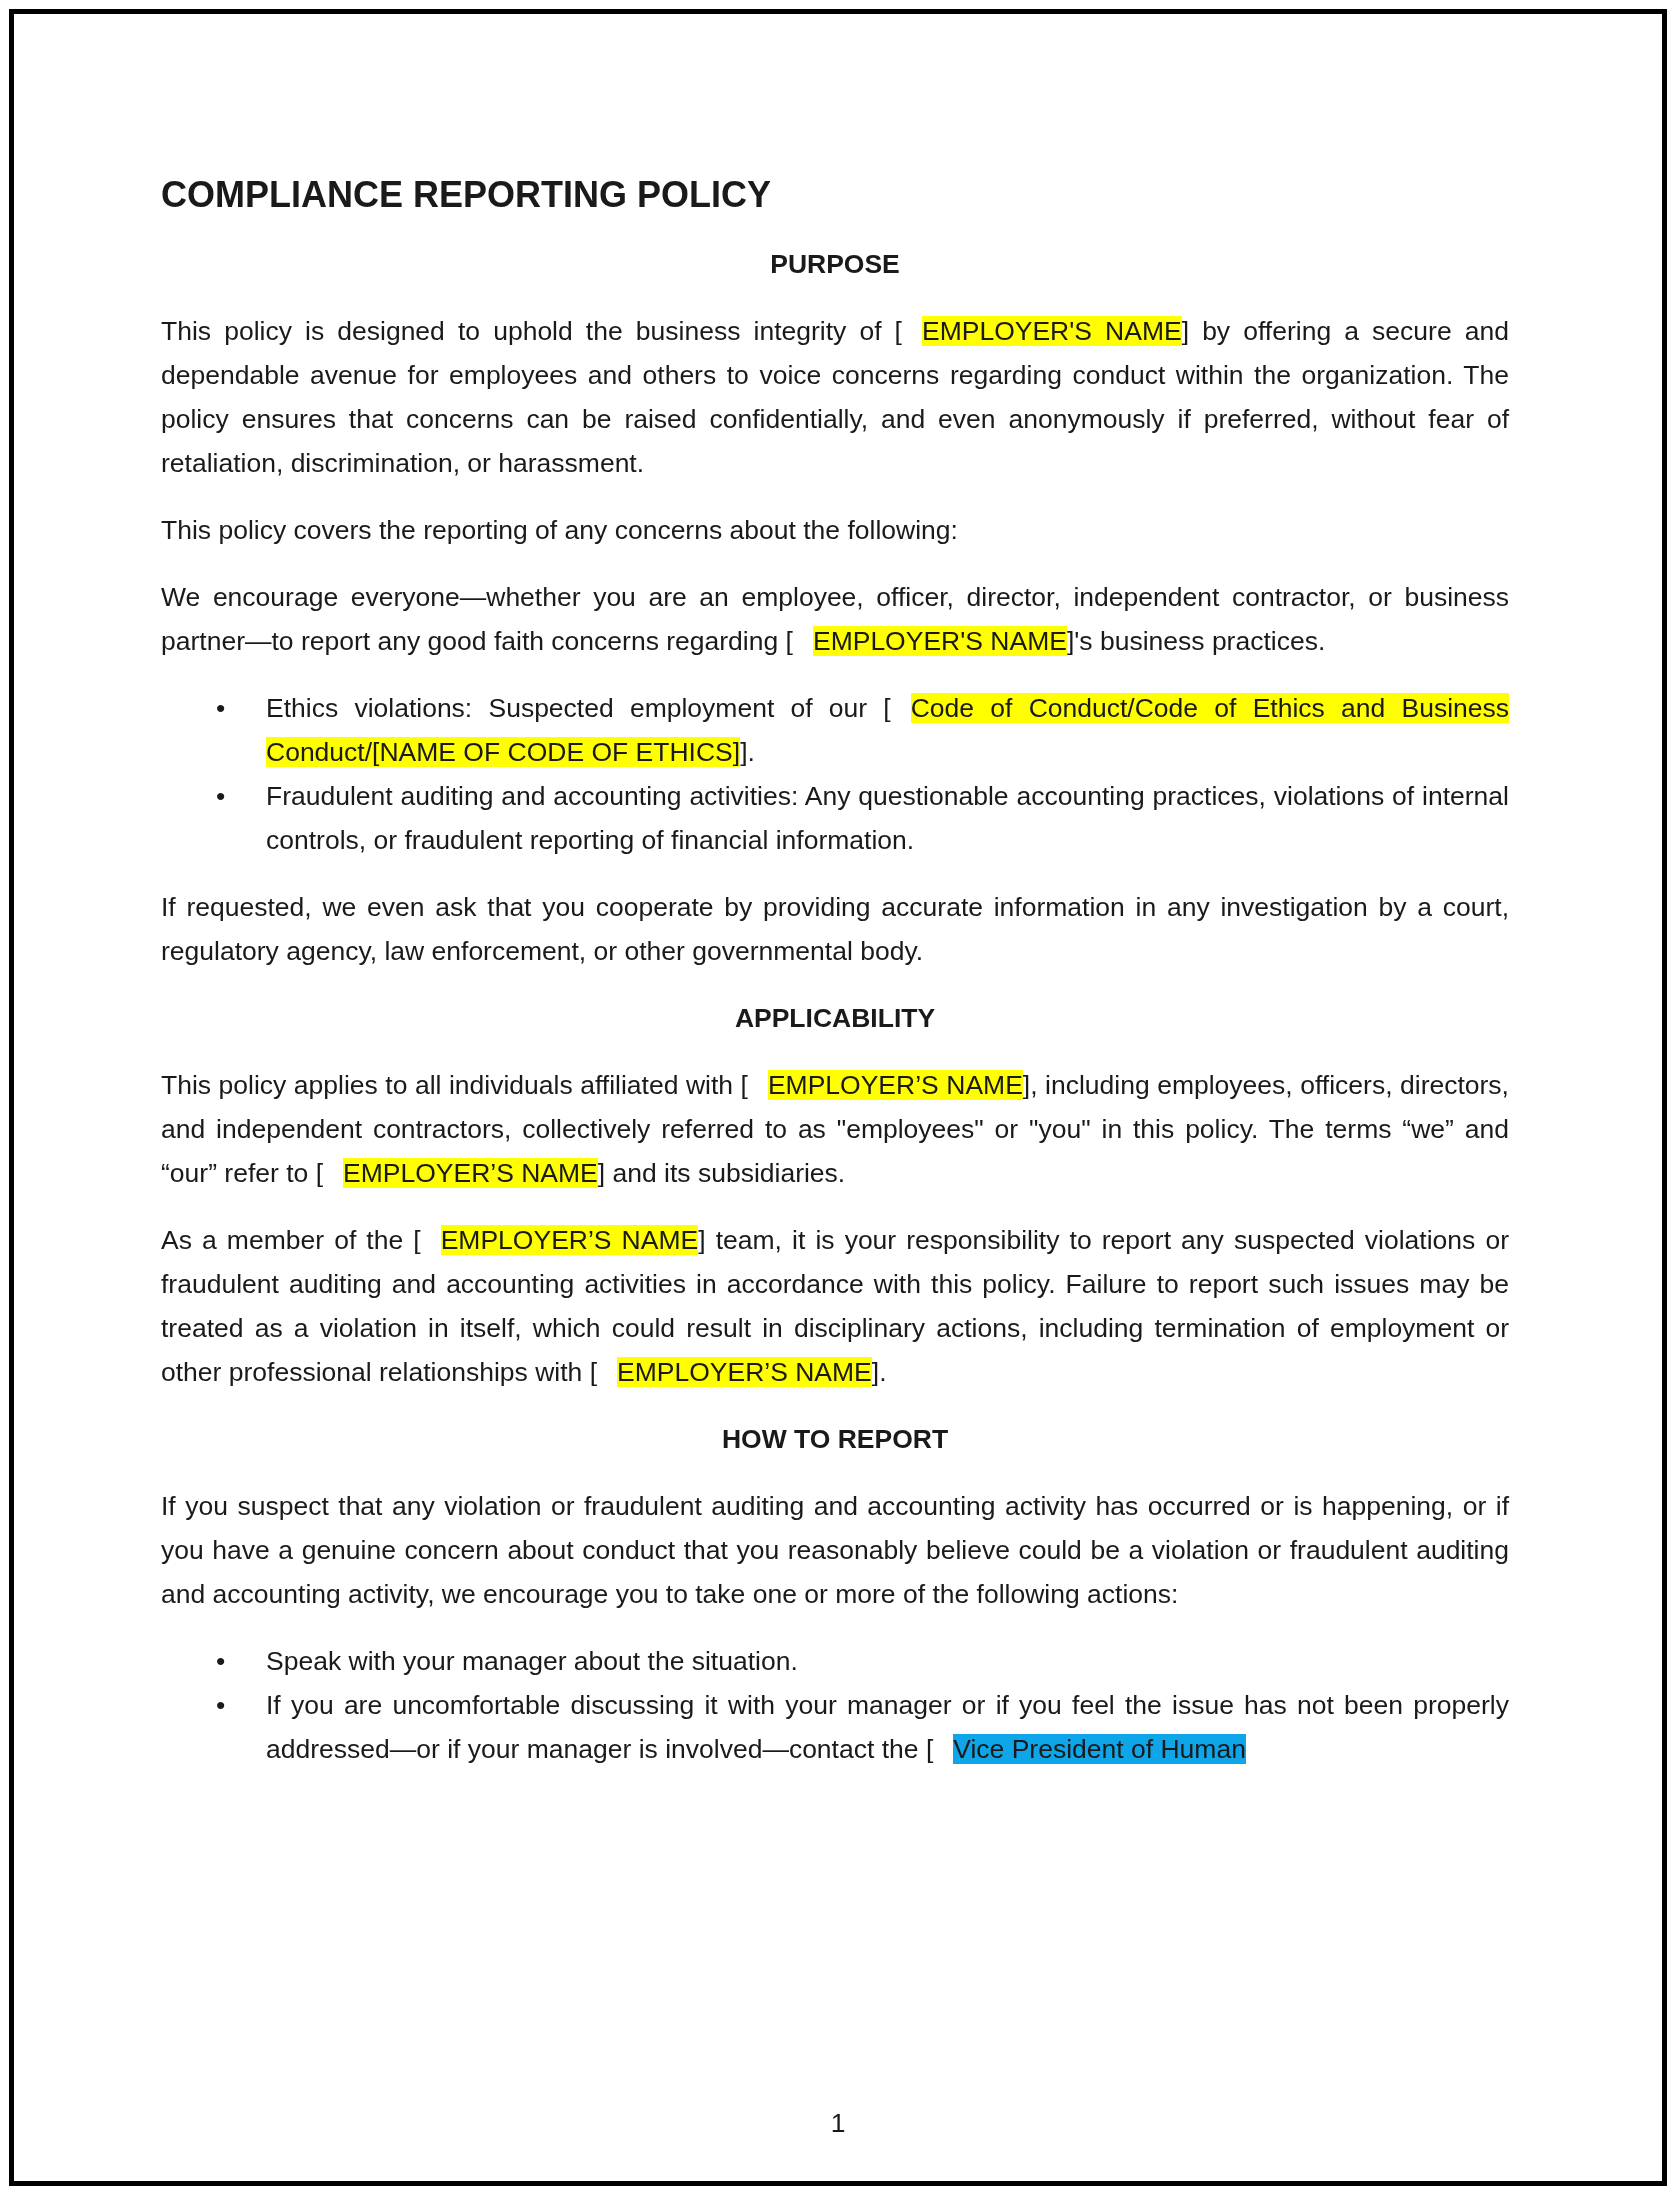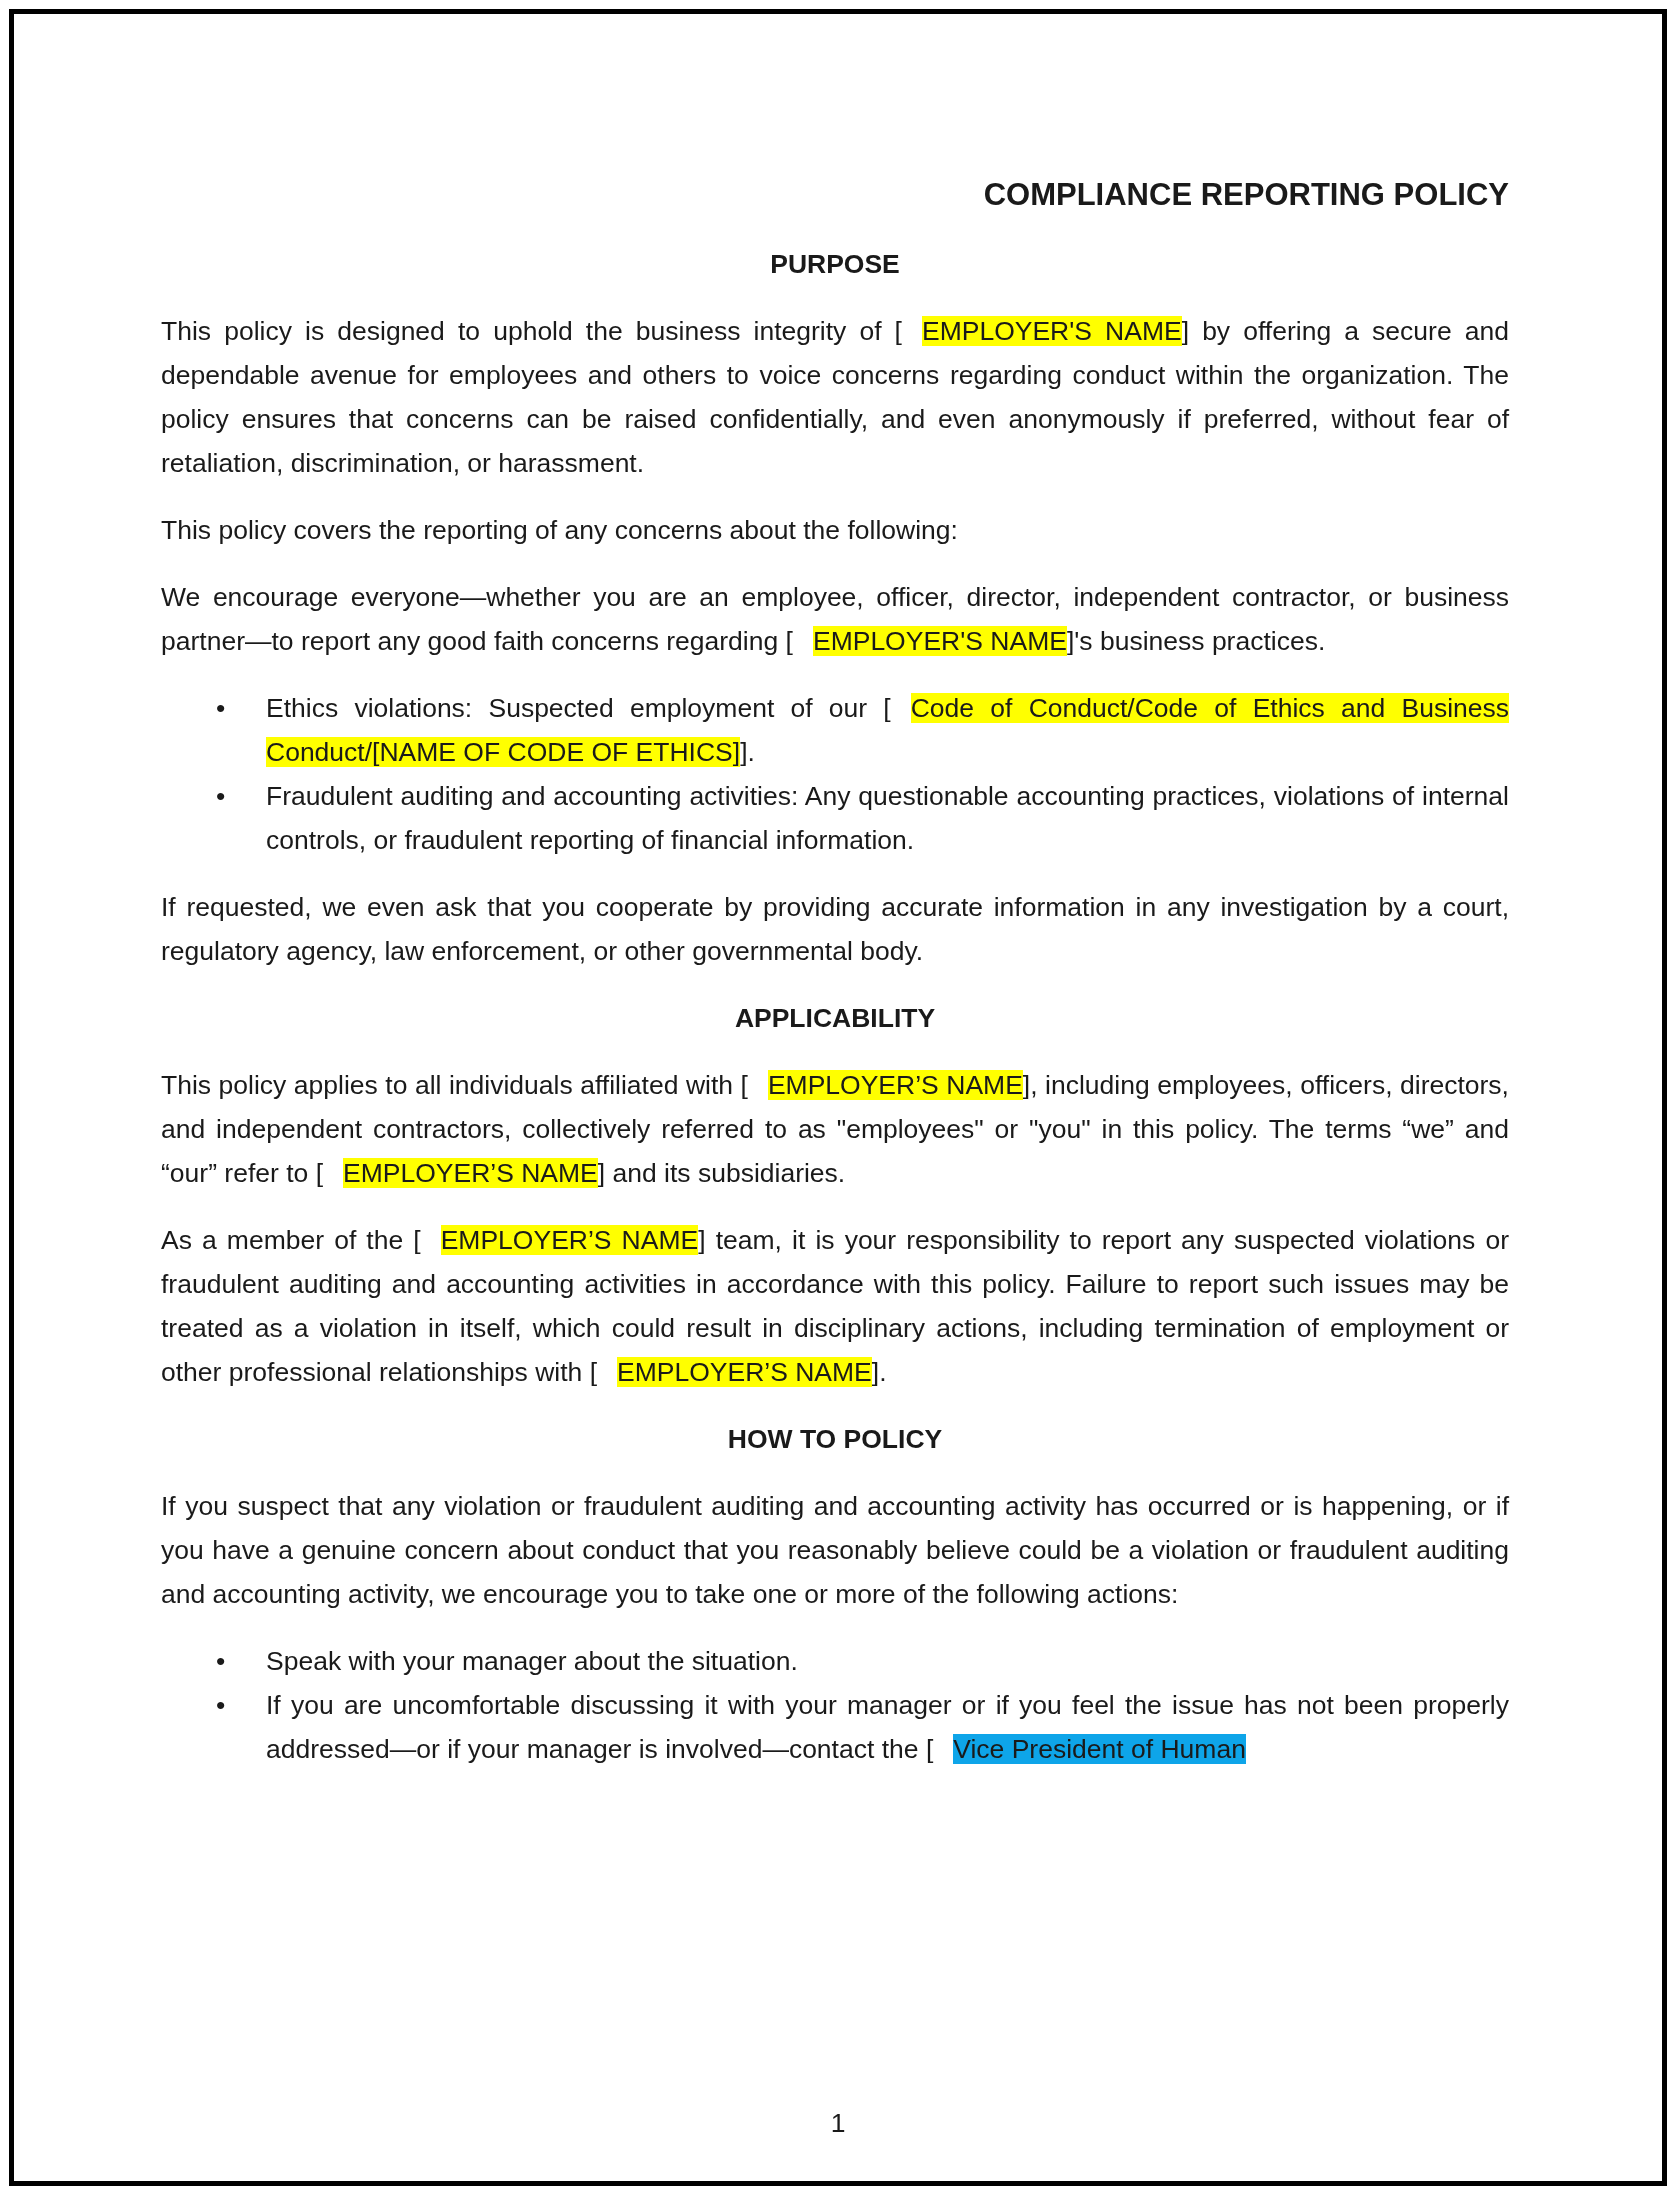--- a/index.html
+++ b/index.html
@@ -28,24 +28,24 @@
   }
   .content {
     position: absolute;
     top: 173px;
     left: 161px;
     width: 1348px;
     font-size: 26.5px;
     line-height: 44px;
   }
   h1.title {
-    font-size: 31px;
+    font-size: 36px;
     line-height: 44px;
     font-weight: bold;
-    text-align: right;
+    text-align: left;
     margin: 0 0 25px 0;
   }
   h2.heading {
     font-size: 26.5px;
     line-height: 44px;
     font-weight: bold;
     text-align: center;
     margin: 0 0 23px 0;
   }
   p.para {
@@ -102,21 +102,21 @@
       <li><span>Fraudulent auditing and accounting activities: Any questionable accounting practices, violations of internal controls, or fraudulent reporting of financial information.</span></li>
     </ul>
 
     <p class="para"><span>If requested, we even ask that you cooperate by providing accurate information in any investigation by a court, regulatory agency, law enforcement, or other governmental body.</span></p>
 
     <h2 class="heading">APPLICABILITY</h2>
 
     <p class="para"><span>This policy applies to all individuals affiliated with [</span><span class="hl" style="background: rgb(255, 255, 0);">EMPLOYER’S NAME</span><span>], including employees, officers, directors, and independent contractors, collectively referred to as "employees" or "you" in this policy. The terms “we” and “our” refer to [</span><span class="hl" style="background: rgb(255, 255, 0);">EMPLOYER’S NAME</span><span>] and its subsidiaries.</span></p>
     <p class="para"><span>As a member of the [</span><span class="hl" style="background: rgb(255, 255, 0);">EMPLOYER’S NAME</span><span>] team, it is your responsibility to report any suspected violations or fraudulent auditing and accounting activities in accordance with this policy. Failure to report such issues may be treated as a violation in itself, which could result in disciplinary actions, including termination of employment or other professional relationships with [</span><span class="hl" style="background: rgb(255, 255, 0);">EMPLOYER’S NAME</span><span>].</span></p>
 
-    <h2 class="heading">HOW TO POLICY</h2>
+    <h2 class="heading">HOW TO REPORT</h2>
 
     <p class="para"><span>If you suspect that any violation or fraudulent auditing and accounting activity has occurred or is happening, or if you have a genuine concern about conduct that you reasonably believe could be a violation or fraudulent auditing and accounting activity, we encourage you to take one or more of the following actions:</span></p>
 
     <ul class="bullets">
       <li><span>Speak with your manager about the situation.</span></li>
       <li><span>If you are uncomfortable discussing it with your manager or if you feel the issue has not been properly addressed—or if your manager is involved—contact the [</span><span class="hl" style="background: #0ea5e9;">Vice President of Human</span></li>
     </ul>
   </div>
 
   <div class="page-num">1</div>

